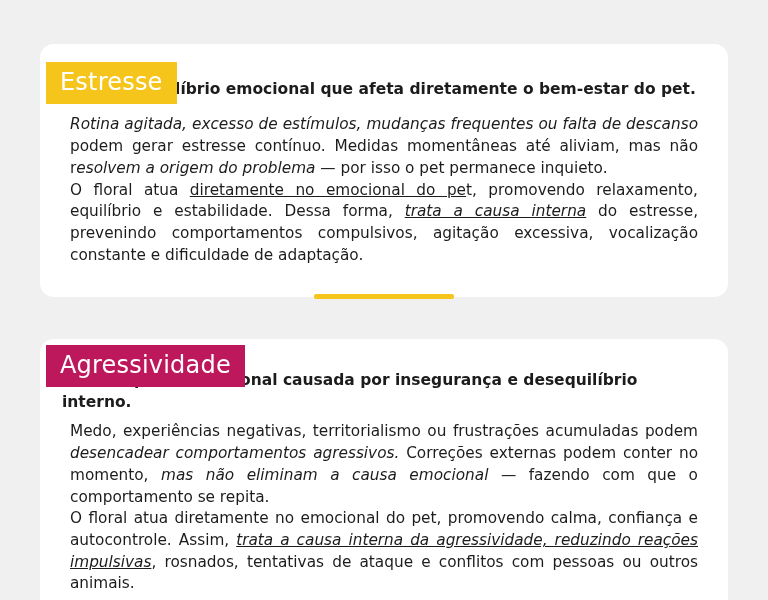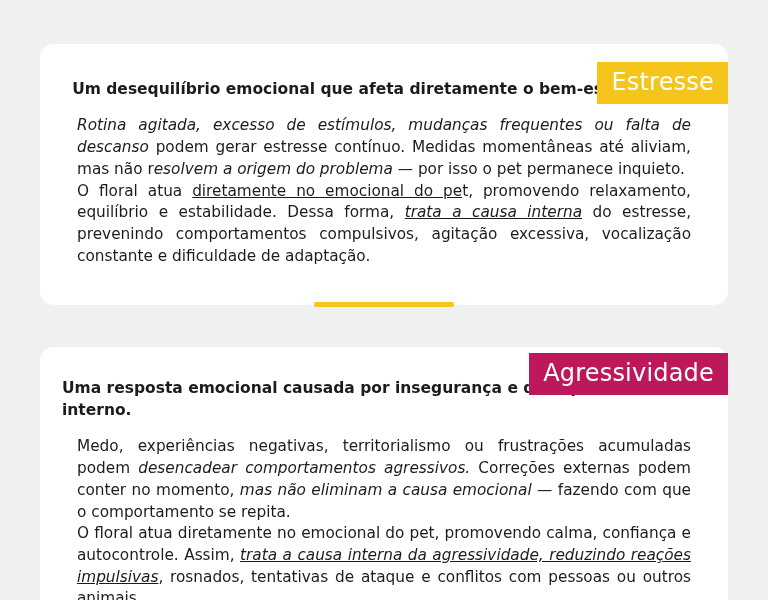--- a/index.html
+++ b/index.html
@@ -31,21 +31,21 @@
     box-sizing: border-box;
     padding: 30px 22px 22px 22px;
     position: relative;
   }
   .title-wrap {
     position: absolute;
     top: 0;
     left: 0;
     right: 0;
     display: flex;
-    justify-content: flex-end;
+    justify-content: flex-start;
     z-index: 3;
     pointer-events: none;
     padding-left: 6px;
   }
   .title {
     background: #f5c51c;
     color: #ffffff;
     font-size: 24px;
     line-height: 1.0;
     padding: 8px 14px 10px 14px;
@@ -70,21 +70,21 @@
     text-align: center;
   }
   .lead.left {
     text-align: left;
     margin-bottom: 4px;
   }
   .body {
     font-size: 15.3px;
     line-height: 1.42;
     text-align: justify;
-    margin: 15px;
+    margin: 8px;
   }
   .body p {
     margin: 0;
   }
 
   
   #section-estresse .card { padding-top: 34px; min-height: 240px; }
   #section-estresse .title-wrap { top: 18px; }
   #section-estresse .underline { bottom: -2px; }
 

